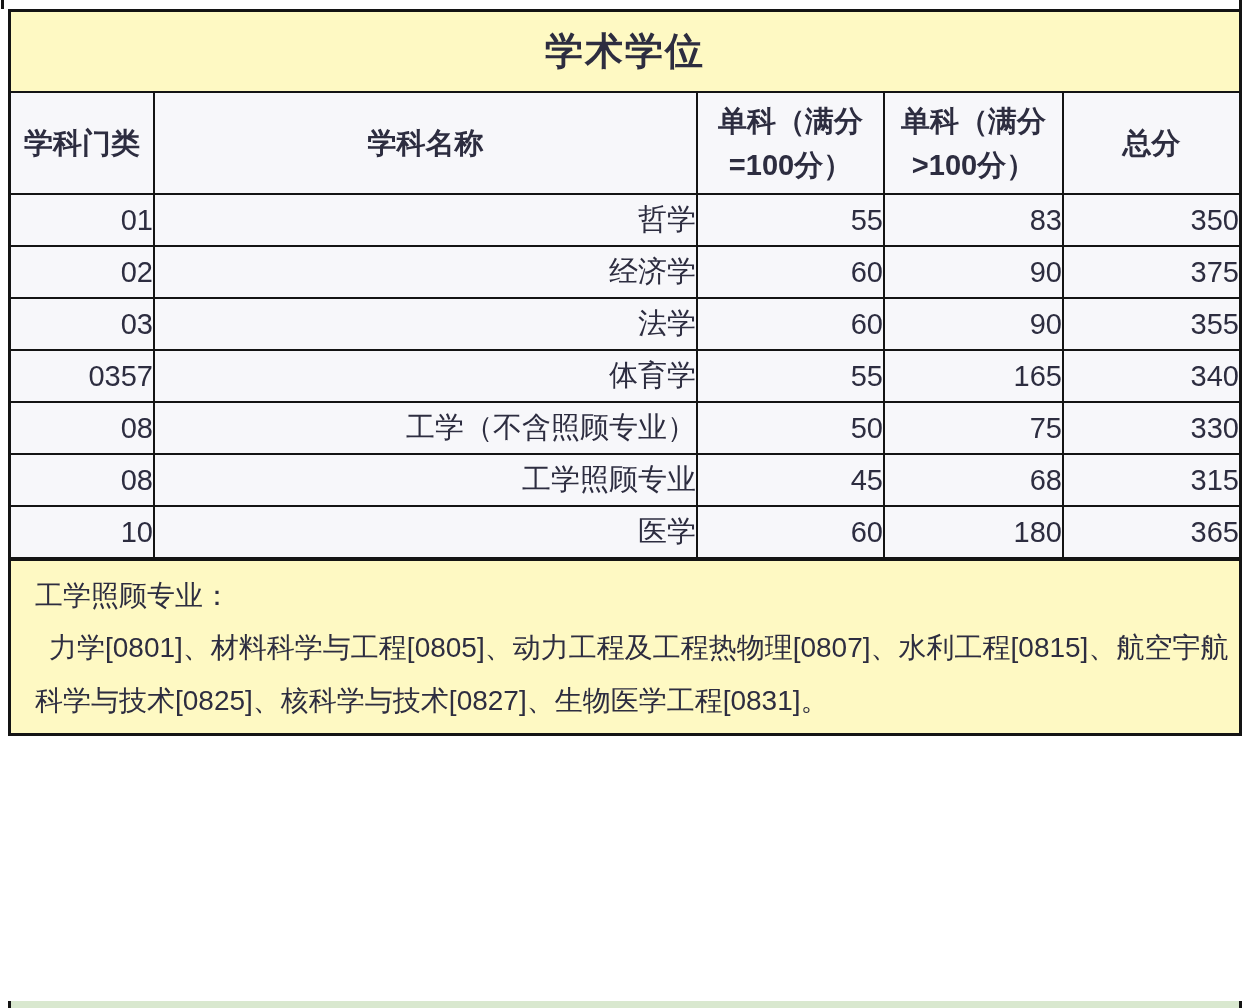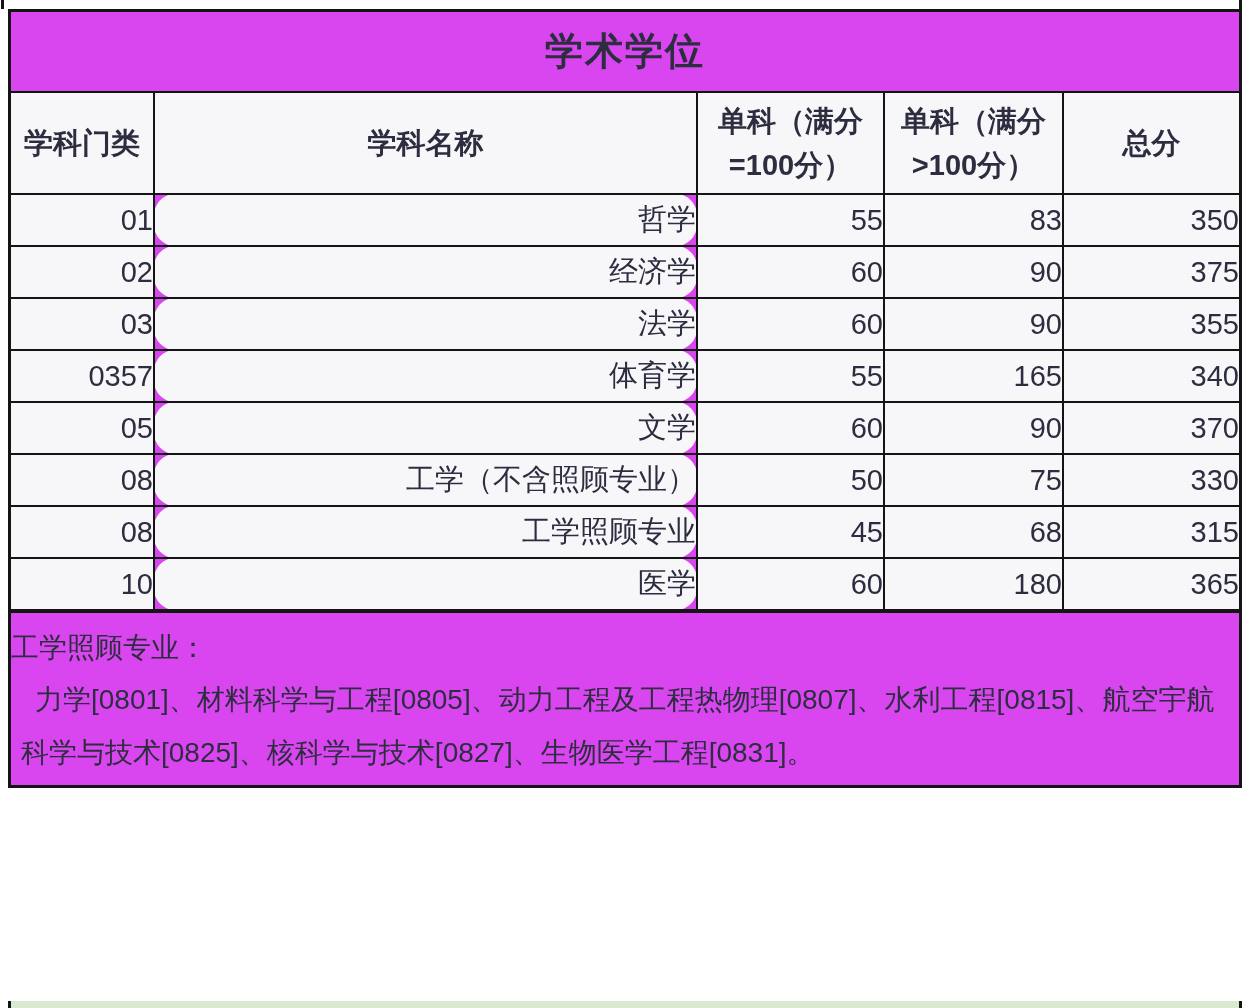--- a/index.html
+++ b/index.html
@@ -11,21 +11,21 @@
     overflow:hidden;
   }
   
   .top-tick{position:absolute;top:0;width:3px;height:9px;background:#141414;}
   .tick-left{left:1px;}
   .tick-right{left:1239px;}
 
   .sheet{
     position:absolute;left:8px;top:9px;width:1228px;
     border:3px solid #141414;
-    background:#d946ef;
+    background:#fef9c3;
   }
   .title-row{
     height:79px;
     border-bottom:2px solid #141414;
     display:flex;align-items:center;justify-content:center;
     font-family:"Liberation Serif", serif;
     font-size:38px;font-weight:bold;letter-spacing:2px;
   }
   table.score-table{
     border-collapse:collapse;table-layout:fixed;width:100%;
@@ -35,38 +35,38 @@
     border:2px solid #141414;
     padding:0;
     background:#f7f7fa;
     overflow:hidden;white-space:nowrap;
   }
   table.score-table th{
     height:100px;font-weight:bold;text-align:center;vertical-align:middle;
     font-size:29px;line-height:44px;
   }
   table.score-table td{height:50px;text-align:right;vertical-align:middle;}
-  td.cell-name{text-align:left;padding-left:8px;border-radius:21px;}
+  td.cell-name{text-align:left;padding-left:8px;}
   
   table.score-table tr :first-child{border-left:none;}
   table.score-table tr :last-child{border-right:none;}
   table.score-table tr:first-child th{border-top:none;}
 
   .footnote{
     border-top:2px solid #141414;
     height:174px;
     font-size:28px;
     padding-top:10px;
     box-sizing:border-box;
   }
   .footnote .fn-heading{
-    margin:0;line-height:50px;
+    margin:0;padding-left:24px;line-height:50px;
   }
   .footnote .fn-body{
-    margin:0;padding-left:10px;padding-right:8px;
+    margin:0;padding-left:24px;padding-right:8px;
     text-indent:14px;line-height:53px;
     white-space:normal;
   }
   
   .next-section{
     position:absolute;left:8px;top:1001px;width:1228px;height:7px;
     background:#d9e8cf;
     border-left:3px solid #141414;border-right:3px solid #141414;
   }
 </style>
@@ -126,27 +126,20 @@
           <td>355</td>
         </tr>
         <tr>
           <td>0357</td>
           <td class="cell-name">体育学</td>
           <td>55</td>
           <td>165</td>
           <td>340</td>
         </tr>
         <tr>
-          <td>05</td>
-          <td class="cell-name">文学</td>
-          <td>60</td>
-          <td>90</td>
-          <td>370</td>
-        </tr>
-        <tr>
           <td>08</td>
           <td class="cell-name">工学（不含照顾专业）</td>
           <td>50</td>
           <td>75</td>
           <td>330</td>
         </tr>
         <tr>
           <td>08</td>
           <td class="cell-name">工学照顾专业</td>
           <td>45</td>

